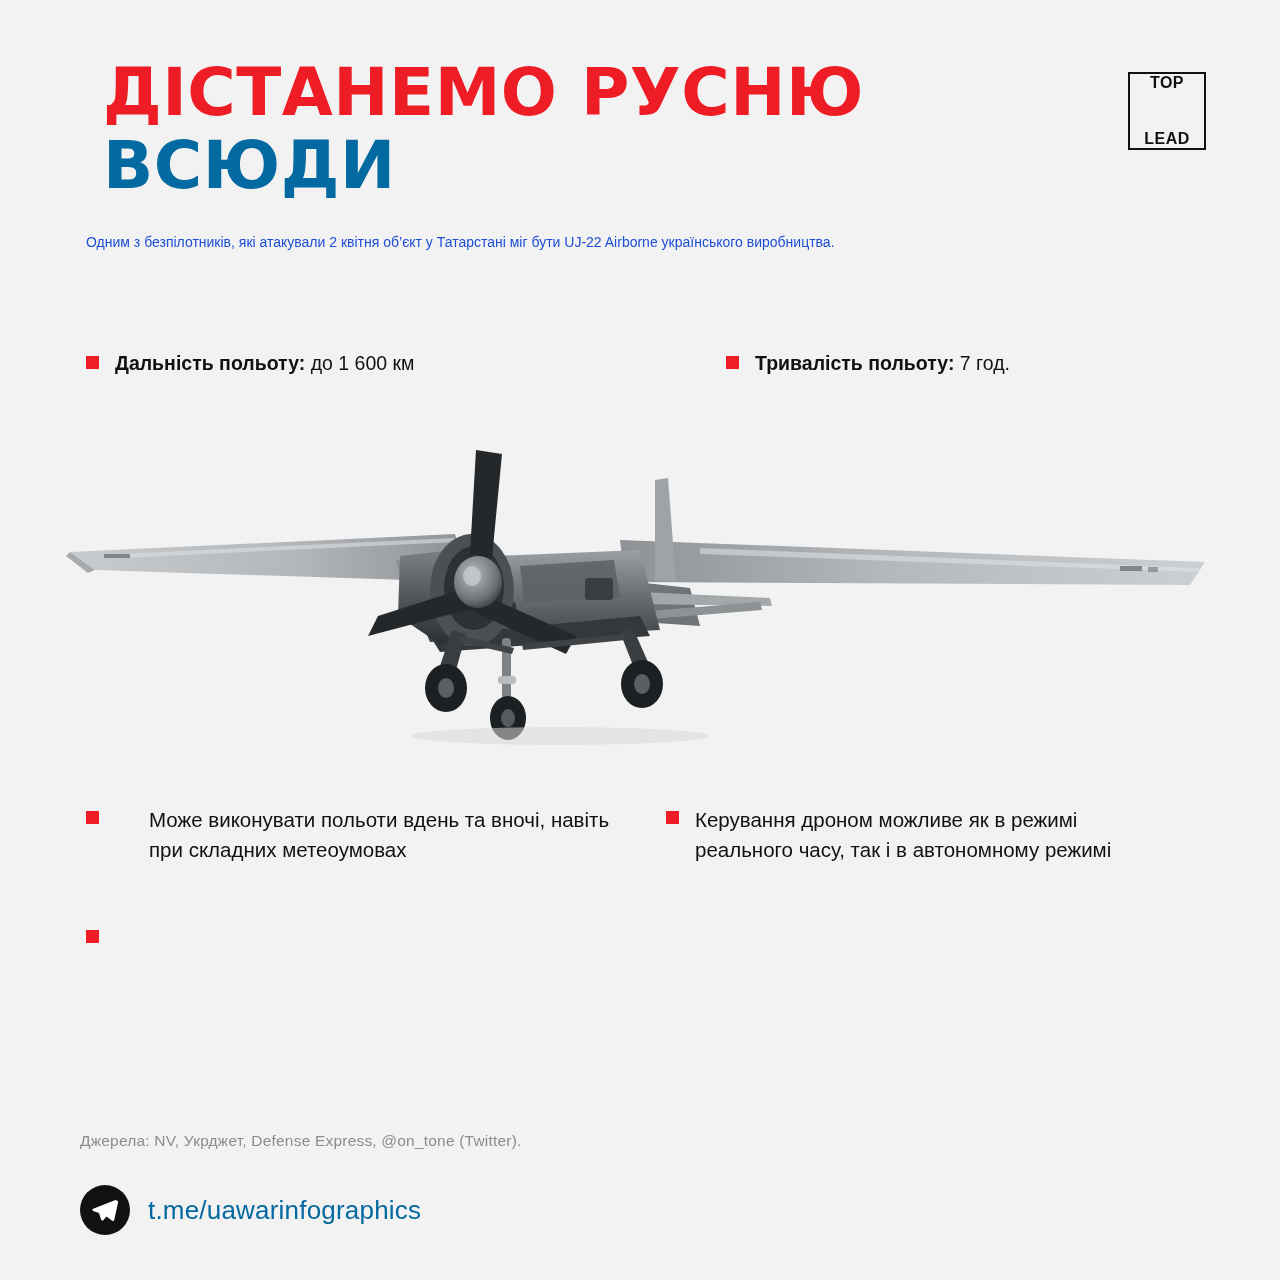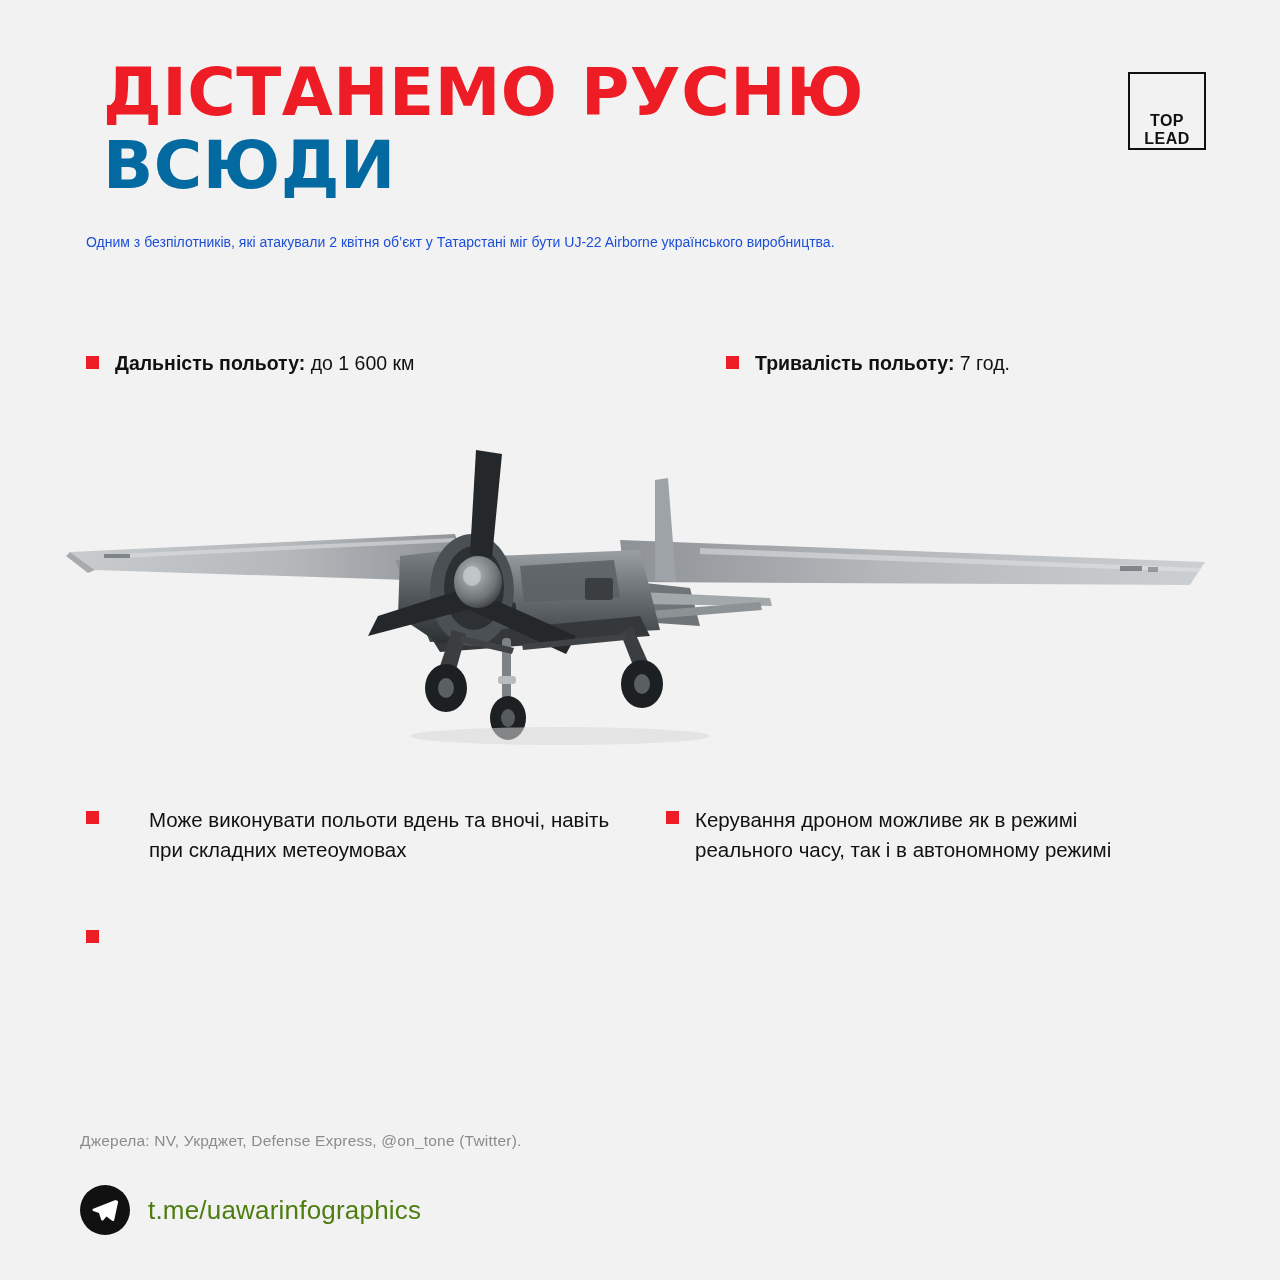--- a/index.html
+++ b/index.html
@@ -45,21 +45,21 @@
     position: absolute;
     right: 74px;
     top: 72px;
     width: 78px;
     height: 78px;
     border: 2px solid #111111;
     box-sizing: border-box;
     display: flex;
     flex-direction: column;
     align-items: center;
-    justify-content: flex-end;
+    justify-content: space-between;
     line-height: 1.12;
   }
   .logo span {
     font-size: 16px;
     font-weight: 700;
     letter-spacing: 0.5px;
     color: #111111;
   }
 
   .subtitle {
@@ -149,21 +149,21 @@
     border-radius: 50%;
     background: #111111;
     display: flex;
     align-items: center;
     justify-content: center;
     margin-right: 18px;
   }
   .tg-icon svg { display: block; }
   .channel-name {
     font-size: 26px;
-    color: #4d7c0f;
+    color: #0369a1;
     letter-spacing: 0.2px;
   }
 </style>
 </head>
 <body>
 
 <div class="page">
 
   <div class="title-block">
     <div class="title-line red">ДІСТАНЕМО РУСНЮ</div>

